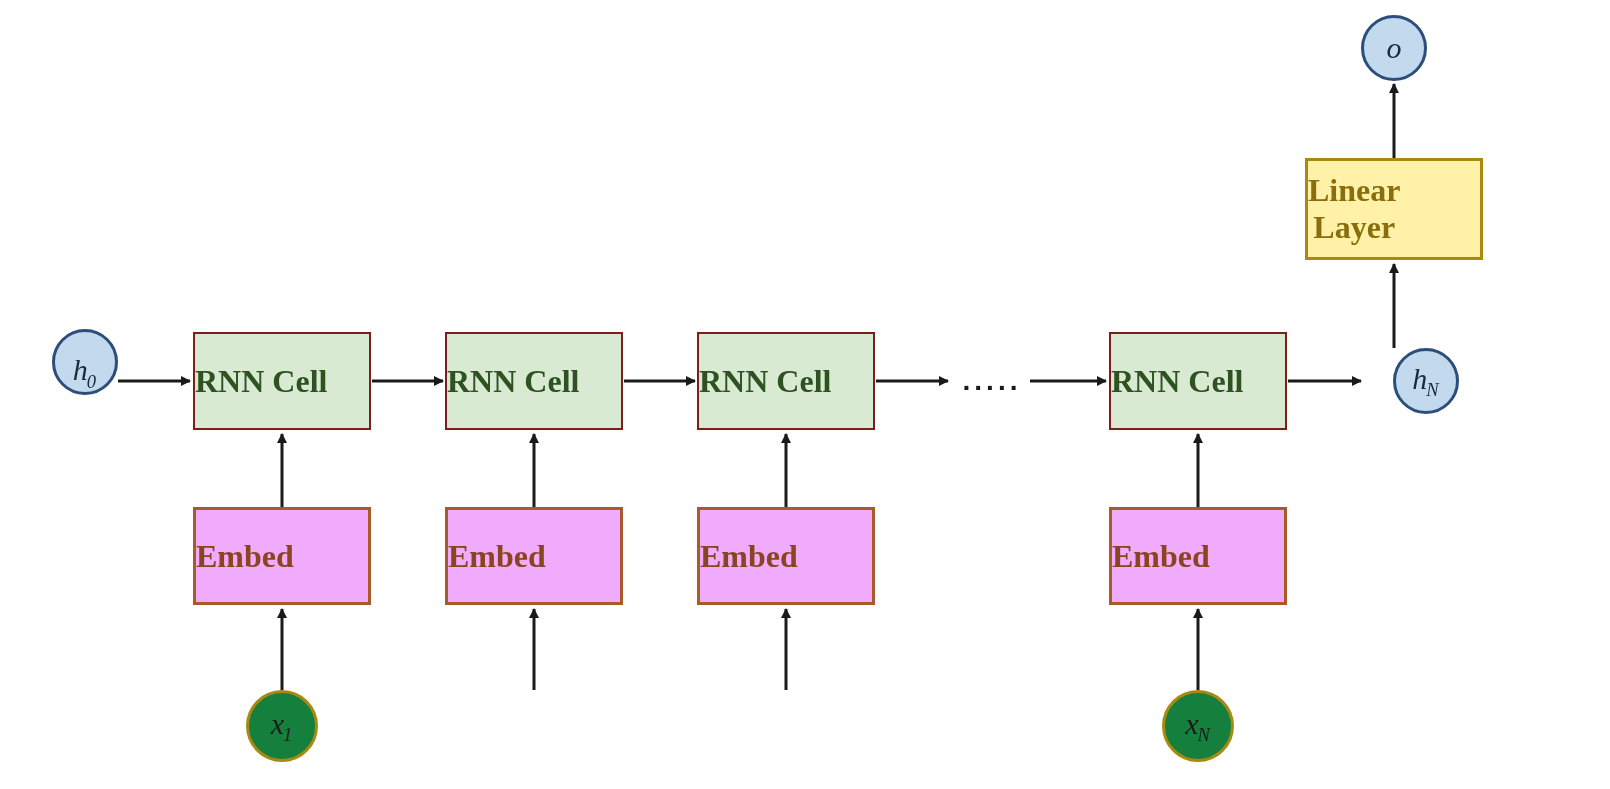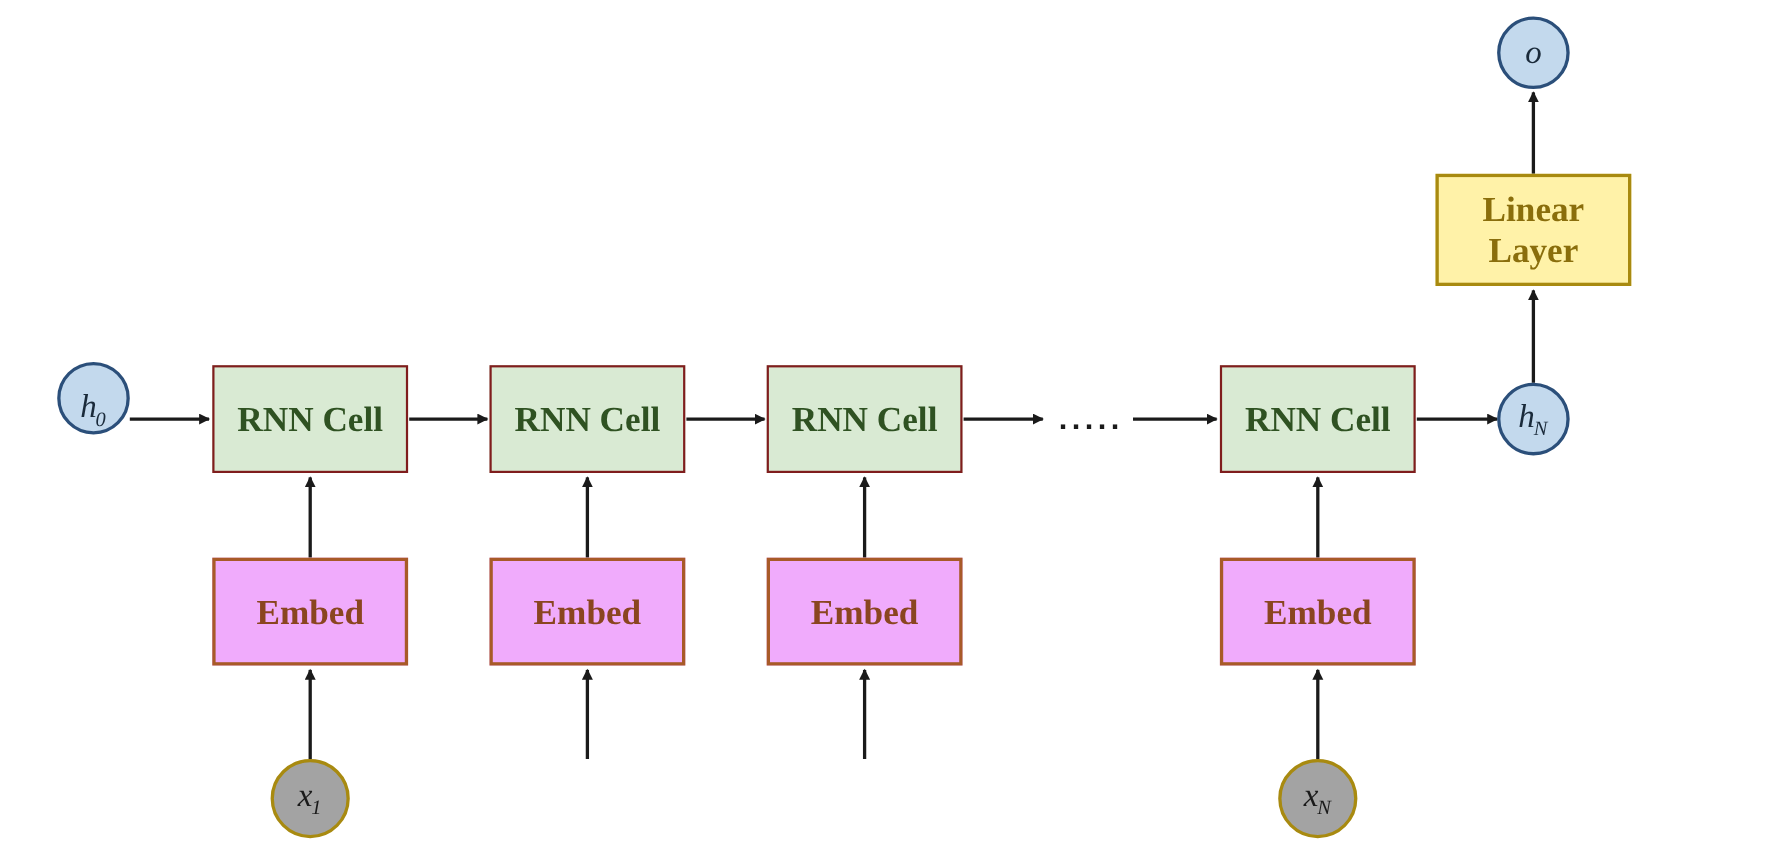--- a/index.html
+++ b/index.html
@@ -23,21 +23,20 @@
     width: 1610px;
     height: 789px;
     pointer-events: none;
   }
   
   .box {
     position: absolute;
     box-sizing: border-box;
     display: flex;
     align-items: center;
-    justify-content: center;
     text-align: center;
     font-weight: 700;
   }
   .rnn {
     width: 178px;
     height: 98px;
     background: #d9ead3;
     border: 2px solid #7f1d1d;
     color: #2f5222;
     font-size: 32px;
@@ -78,21 +77,21 @@
     color: #1a2a3a;
   }
   .o-circ {
     width: 66px; height: 66px;
     background: #c3d9ed;
     border: 3px solid #2b4f7a;
     color: #1a2a3a;
   }
   .x-circ {
     width: 72px; height: 72px;
-    background: #a3a3a3;
+    background: #15803d;
     border: 3px solid #a88a10;
     color: #1a1a1a;
   }
   sub.sub {
     font-size: 0.62em;
     font-style: italic;
     vertical-align: sub;
     position: relative;
     top: 0.05em;
     left: -1px;
@@ -154,21 +153,21 @@
   </div>
   <div class="box rnn" style="left:697px; top:332px;">
     <span>RNN Cell</span>
   </div>
   <div class="box rnn" style="left:1109px; top:332px;">
     <span>RNN Cell</span>
   </div>
 
   <div class="ellipsis" style="left:992px; top:381px;">.....</div>
 
-  <div class="circ h-circ" style="left:1361px; top:348px;">
+  <div class="circ h-circ" style="left:1393px; top:348px;">
     <span><span>h</span><sub class="sub">N</sub></span>
   </div>
 
   <div class="box linear" style="left:1305px; top:158px; white-space:pre-line;">
     <span>Linear
 Layer</span>
   </div>
 
   <div class="circ o-circ" style="left:1361px; top:15px;">
     <span>o</span>

